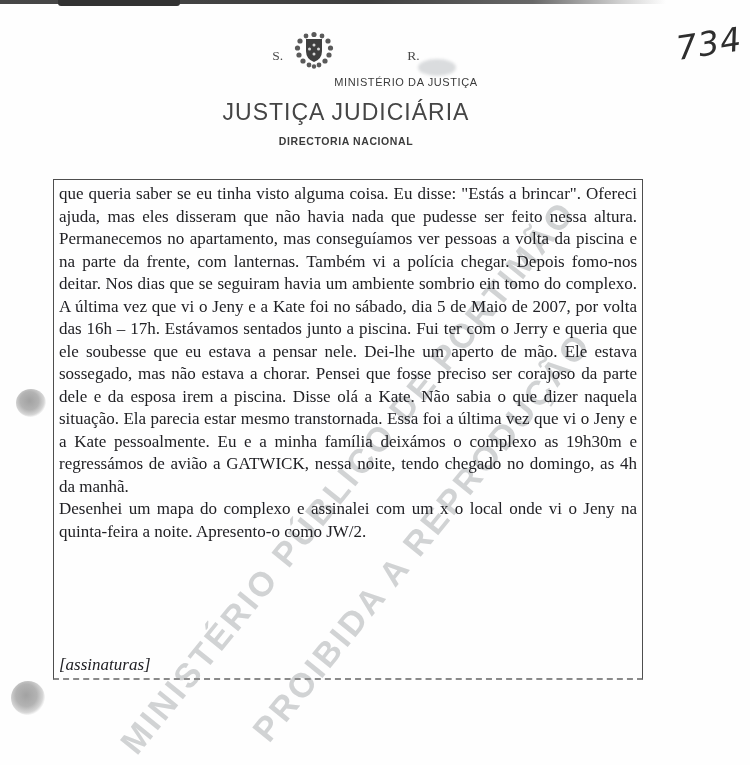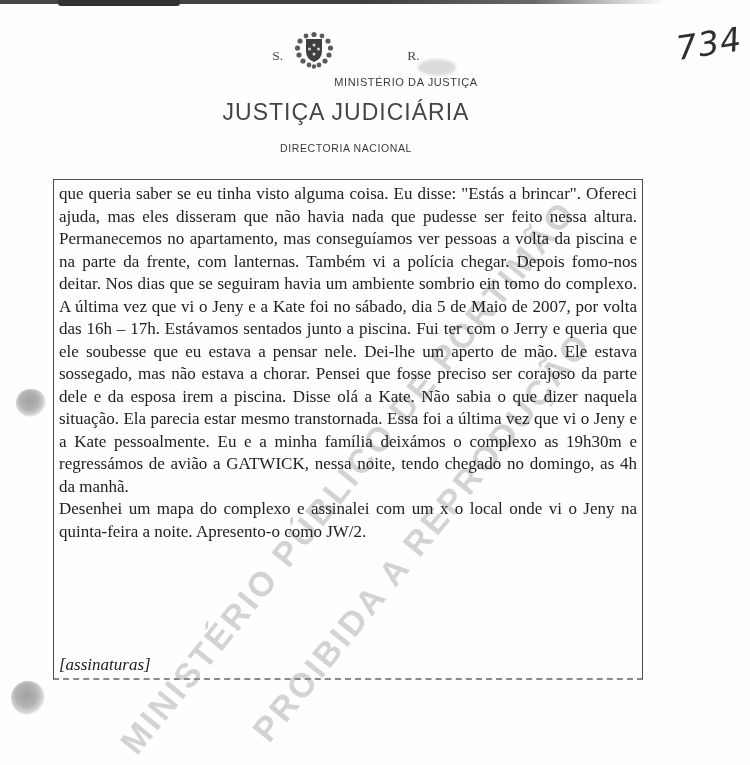--- a/index.html
+++ b/index.html
@@ -60,22 +60,22 @@
     position:absolute;top:76px;left:12px;width:100%;
     font-family:"Liberation Sans",sans-serif;font-weight:normal;
     font-size:11px;letter-spacing:0.6px;color:#3b3b3b;padding-left:48px;
   }
   .org{
     position:absolute;top:99px;left:0;width:100%;
     font-family:"Liberation Sans",sans-serif;
     font-size:23px;letter-spacing:1px;color:#454545;
   }
   .dept{
-    position:absolute;top:142px;left:0;width:100%;
-    font-family:"Liberation Sans",sans-serif;font-weight:normal;
+    position:absolute;top:135px;left:0;width:100%;
+    font-family:"Liberation Sans",sans-serif;font-weight:bold;
     font-size:10.5px;letter-spacing:0.6px;color:#3b3b3b;
   }
   
   .doc-box{
     position:absolute;left:53px;top:179px;width:590px;height:501px;
     box-sizing:border-box;
     border:1.4px solid #4e4e4e;
     border-bottom:2px dashed #8a8a8a;
     padding:3px 5px 0 5px;
     z-index:2;background:transparent;

